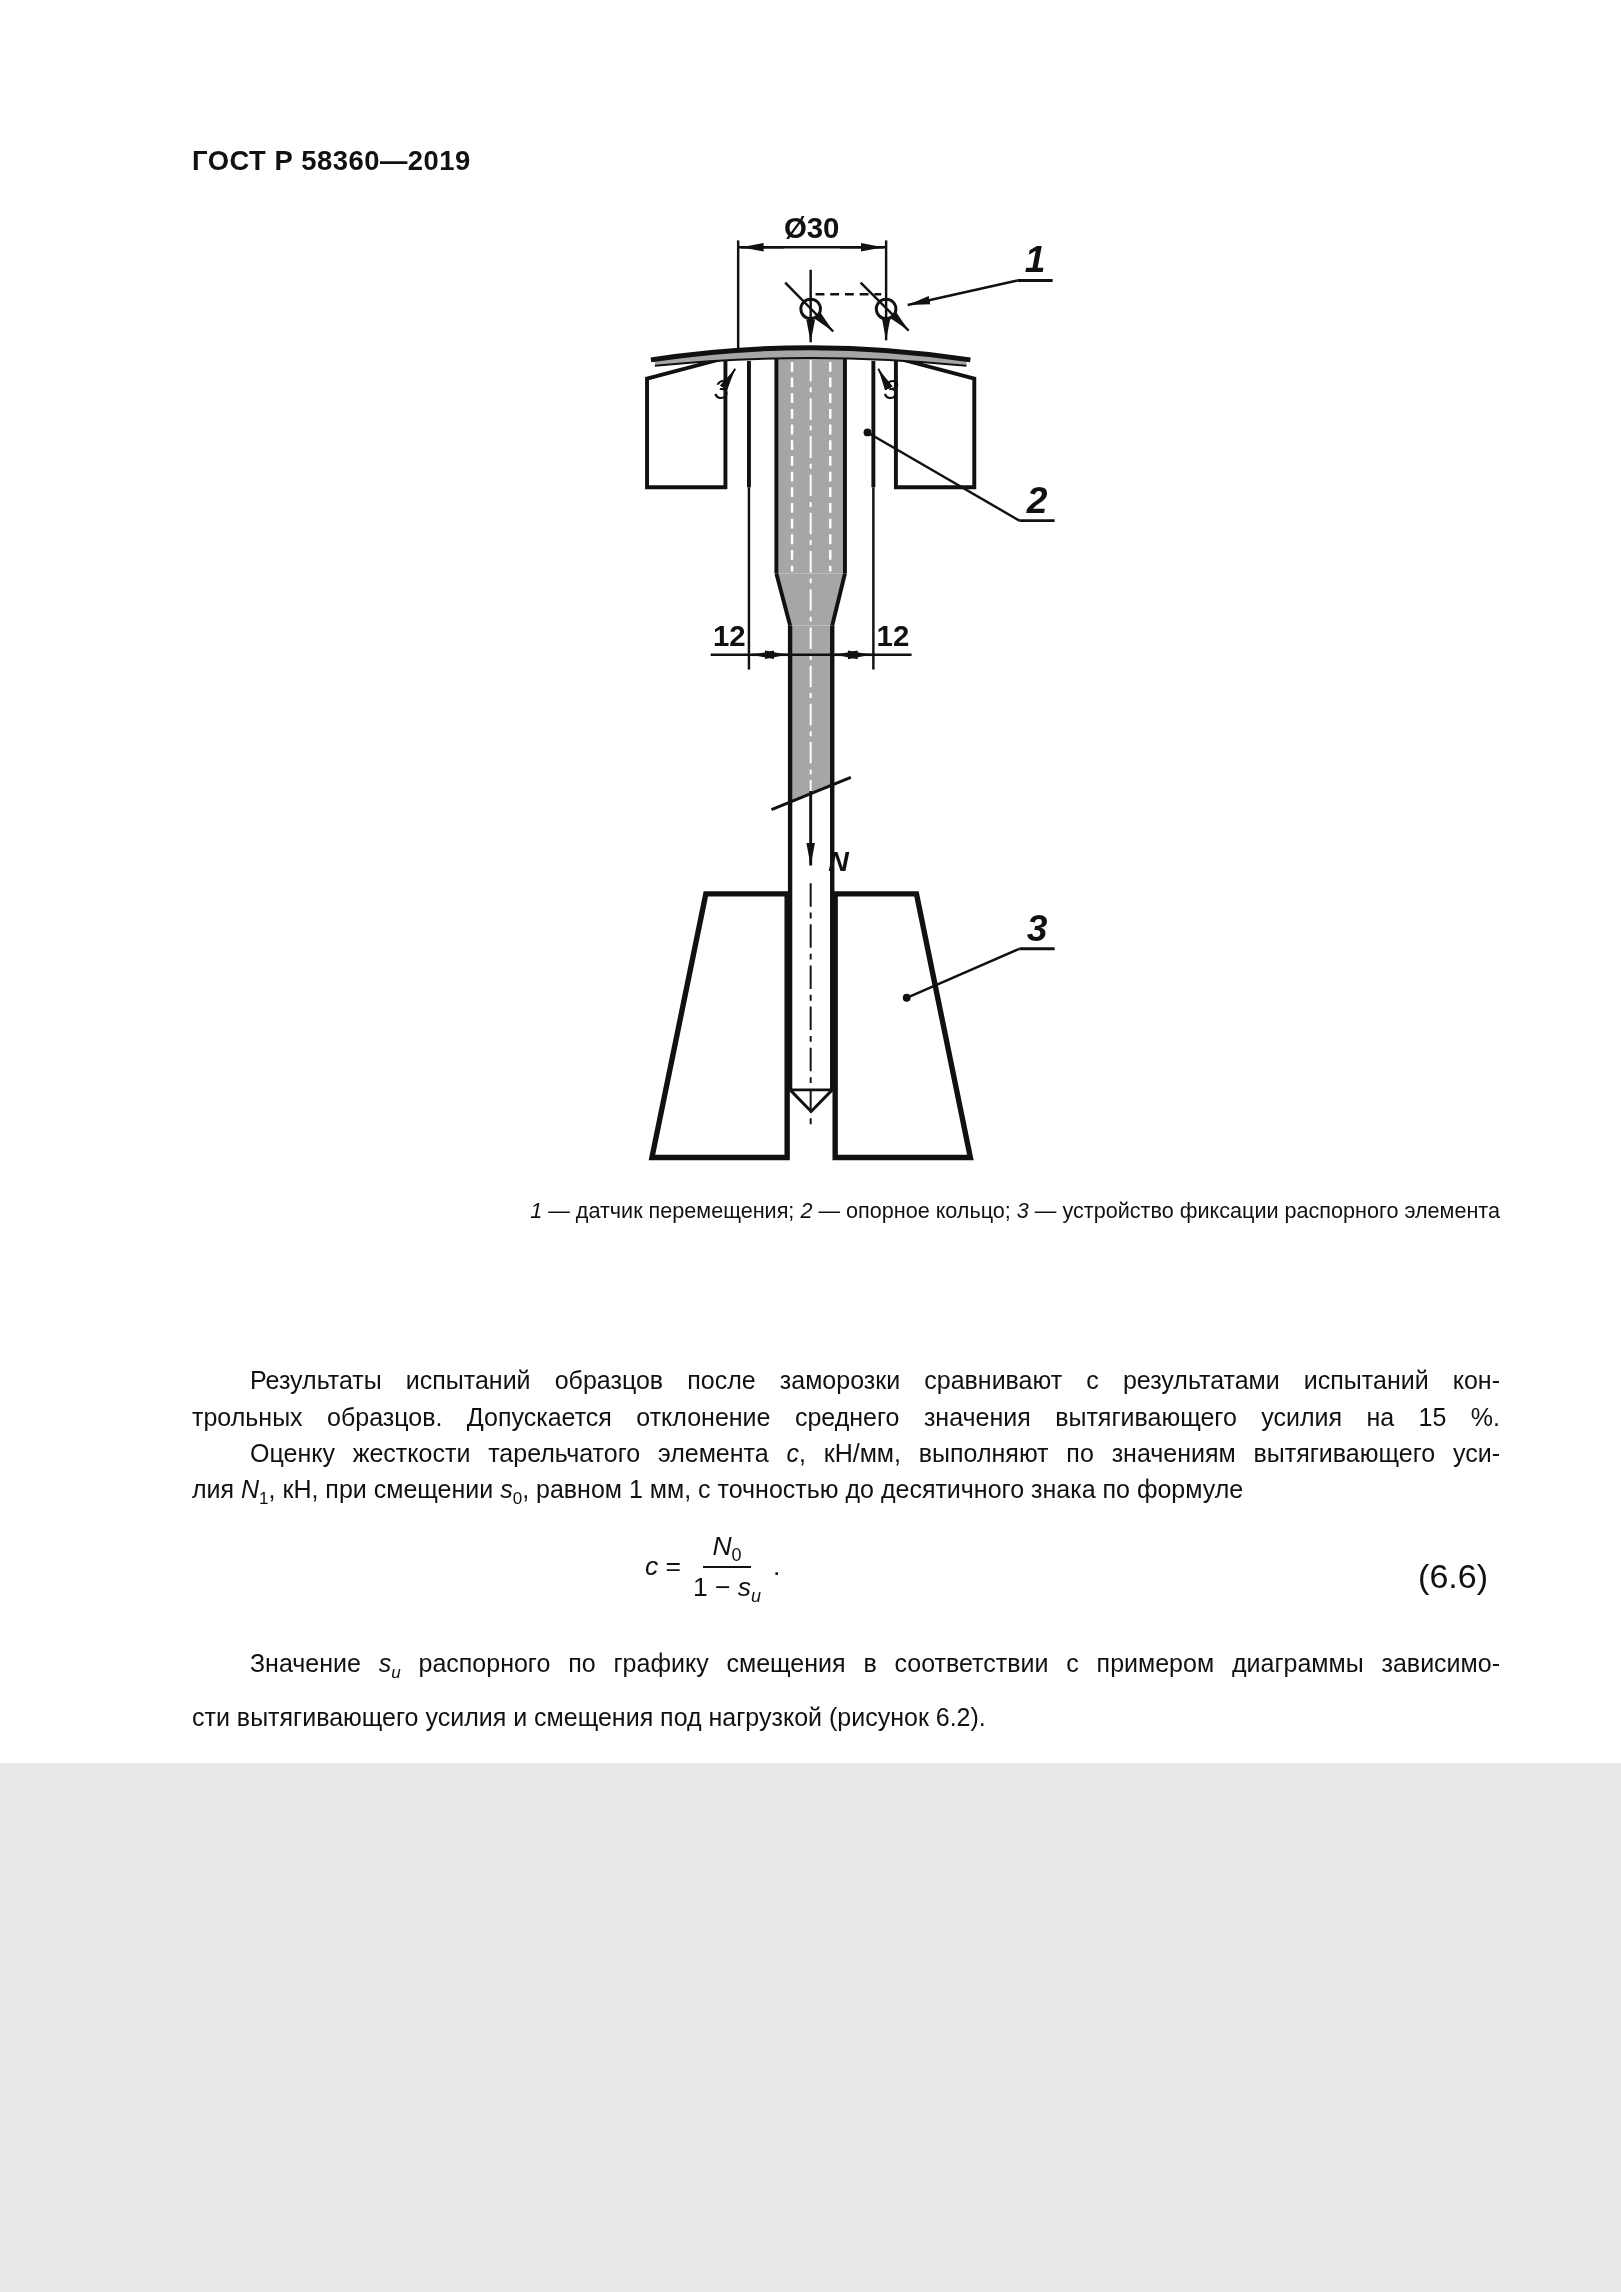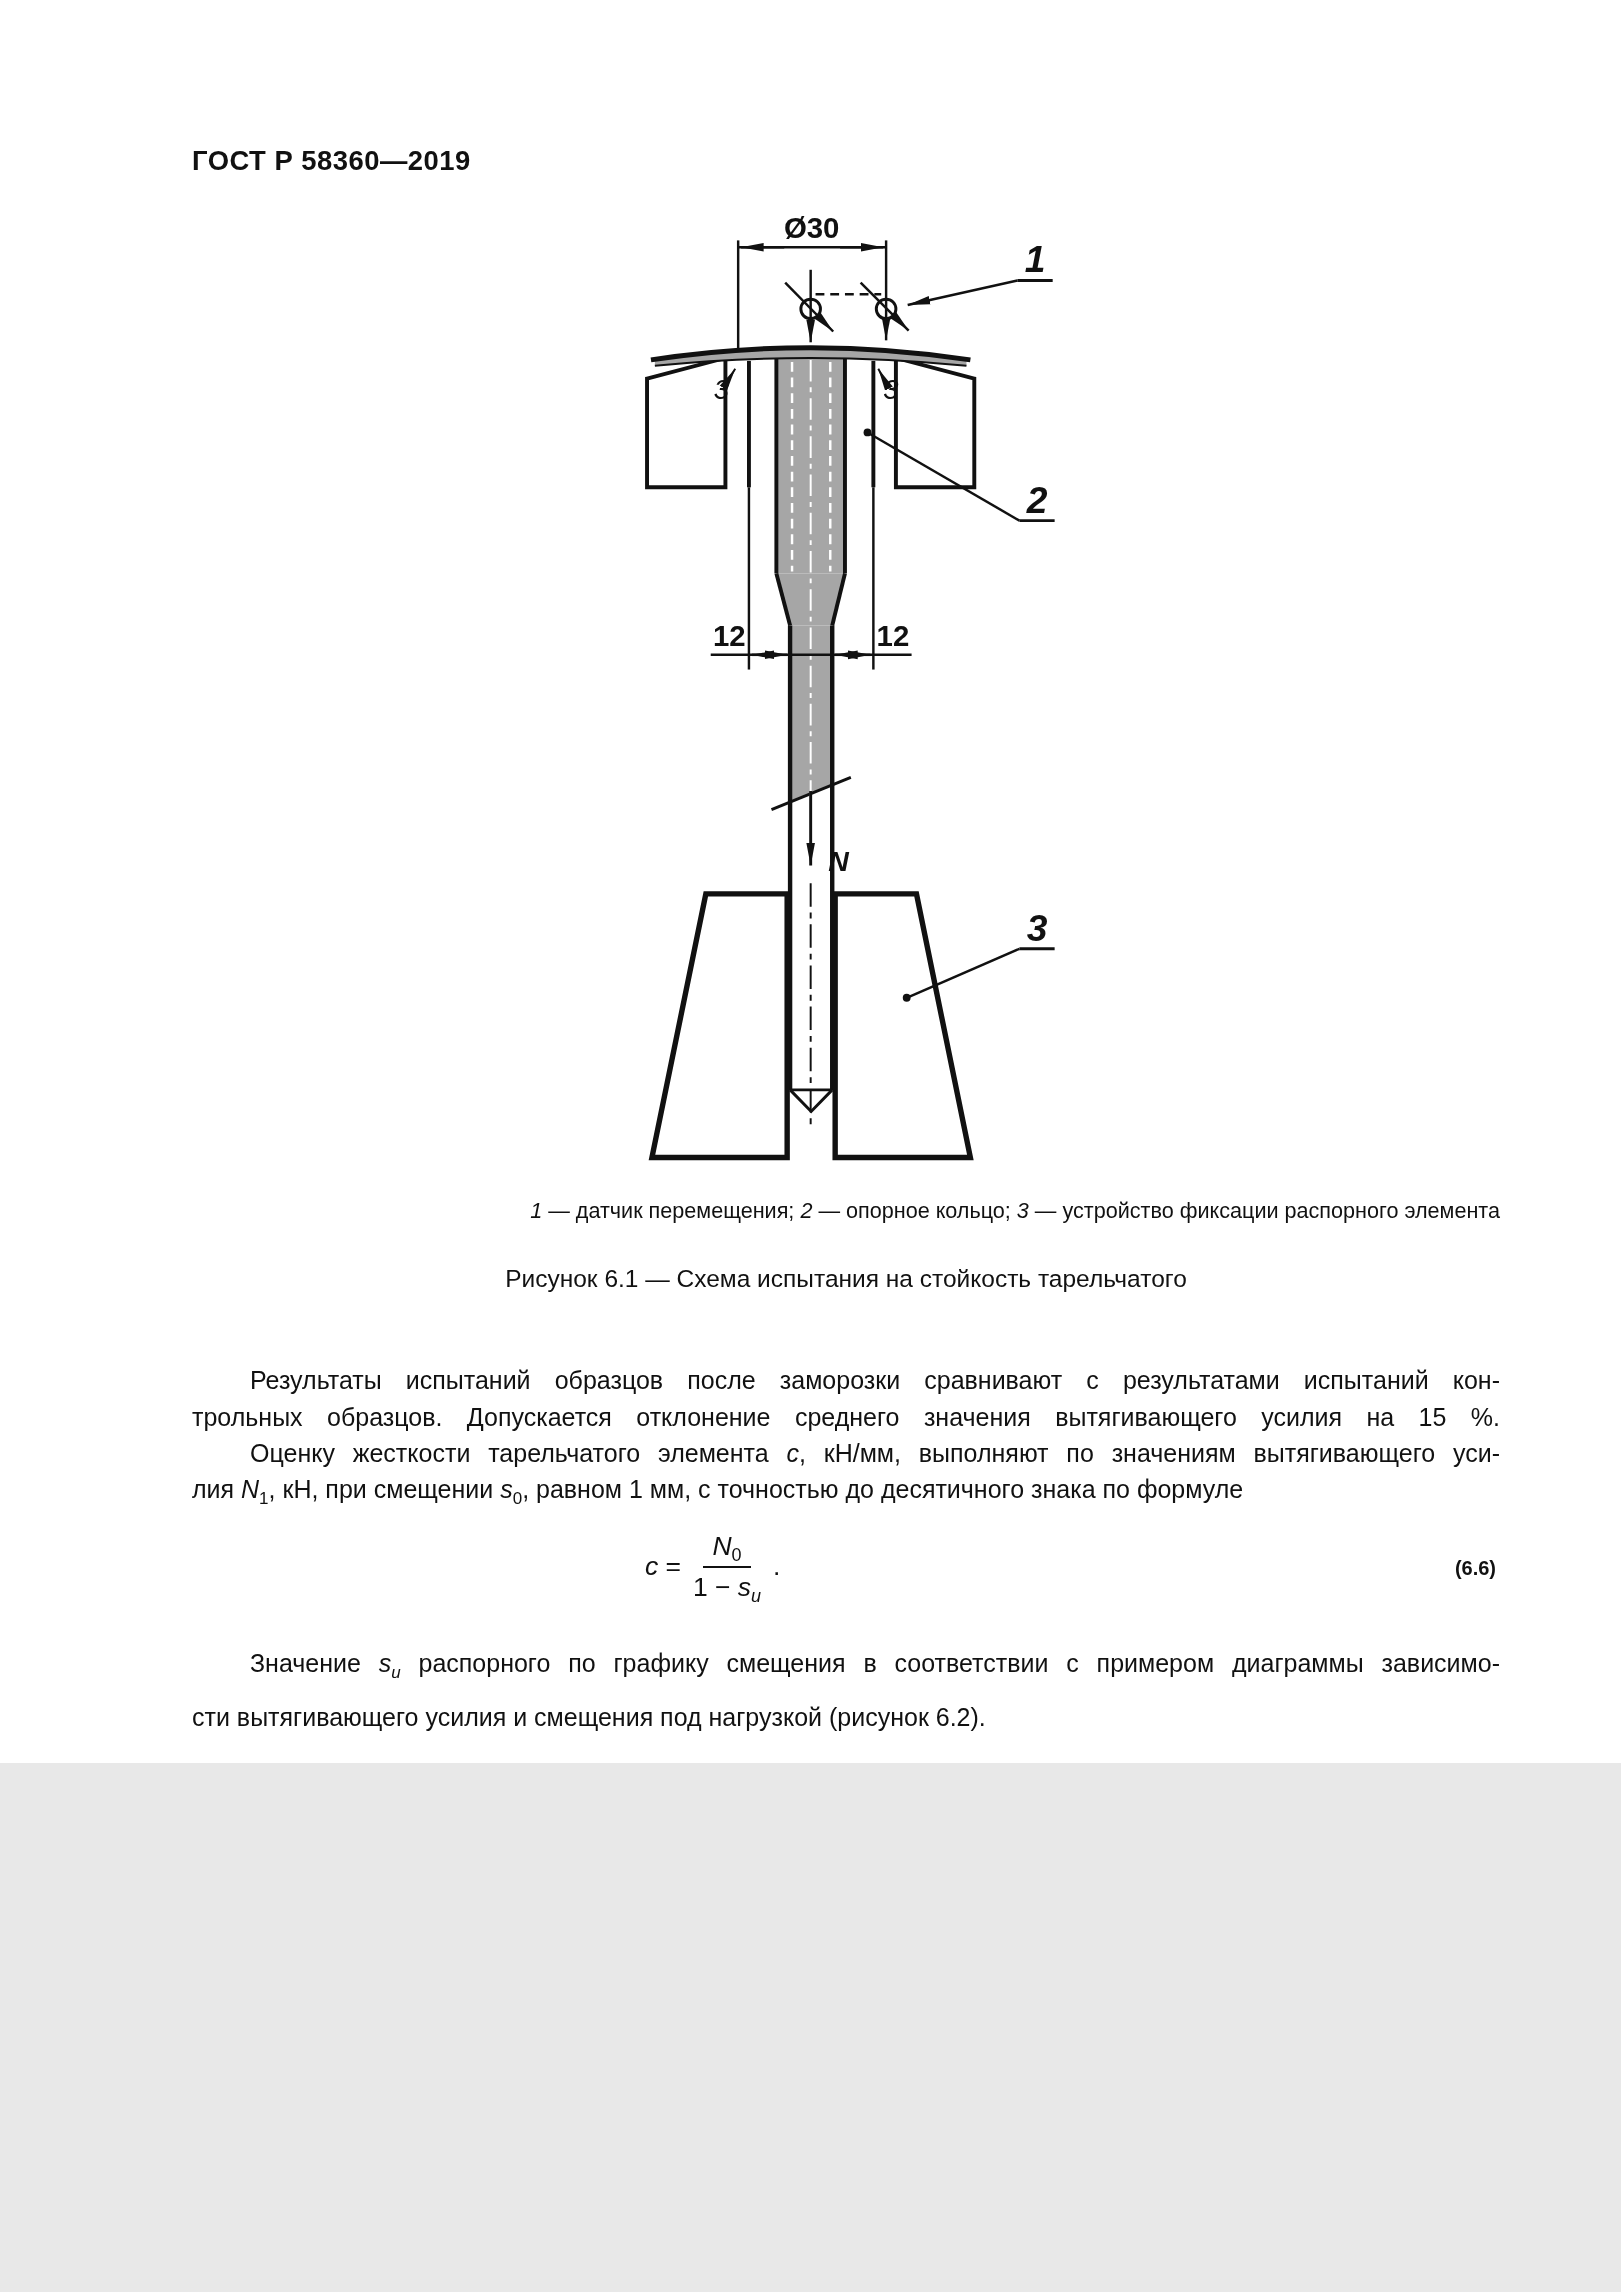--- a/index.html
+++ b/index.html
@@ -36,21 +36,21 @@
   }
   .formula{
     position:absolute;left:453px;top:0;
     display:flex;align-items:center;
     font-size:26.5px;
   }
   .frac{display:inline-flex;flex-direction:column;align-items:center;margin:0 5.9px;}
   .frac .num{padding:0 9.8px 3.9px 9.8px;border-bottom:2.5px solid #111;}
   .frac .den{padding:3.9px 5.9px 0 5.9px;}
   .eqno{
-    position:absolute;right:4px;top:25.5px;font-size:20px;font-weight:bold;
+    position:absolute;right:12px;top:25.5px;font-size:34px;
   }
   .pagenum{
     position:absolute;left:192px;top:2061px;font-size:24.5px;
   }
   .abs{position:absolute;}
   svg text{font-family:"Liberation Sans", sans-serif;fill:#111;}
   .dimtxt{font-size:30px;font-weight:bold;}
   .callout{font-size:38px;font-weight:bold;font-style:italic;}
   .fixmark{font-size:28px;font-style:italic;}
   .forcetxt{font-size:29px;font-weight:bold;font-style:italic;}
@@ -168,21 +168,20 @@
 
     <g>
       <circle cx="325" cy="803" r="4" fill="#111"></circle>
       <line x1="325" y1="803" x2="440" y2="753" stroke="#111" stroke-width="2.5"></line>
       <line x1="440" y1="753" x2="476" y2="753" stroke="#111" stroke-width="3"></line>
       <text class="callout" x="458" y="745" text-anchor="middle">3</text>
     </g>
   </svg>
 
   <div class="content legend abs" style="left:192px;"><span style="font-style: italic;">1</span><span> — датчик перемещения; </span><span style="font-style: italic;">2</span><span> — опорное кольцо; </span><span style="font-style: italic;">3</span><span> — устройство фиксации распорного элемента</span></div>
-  <div class="content cap1 abs" style="left:192px;">Рисунок 6.1 — Схема испытания на стойкость тарельчатого</div>
 
   <div class="bodyline just indent" style="top:1362px"><span>Результаты испытаний образцов после заморозки сравнивают с результатами испытаний кон-</span></div>
   <div class="bodyline just" style="top:1399px"><span>трольных образцов. Допускается отклонение среднего значения вытягивающего усилия на 15 %.</span></div>
   <div class="bodyline just indent" style="top:1435px"><span>Оценку жесткости тарельчатого элемента </span><span style="font-style: italic;">с</span><span>, кН/мм, выполняют по значениям вытягивающего уси-</span></div>
   <div class="bodyline" style="top:1471px"><span>лия </span><span style="font-style: italic;">N</span><sub>1</sub><span>, кН, при смещении </span><span style="font-style: italic;">s</span><sub>0</sub><span>, равном 1 мм, с точностью до десятичного знака по формуле</span></div>
 
   <div class="formula-row">
     <div class="formula">
       <span><span style="font-style: italic;">c</span><span> = </span></span>
       <span class="frac">

